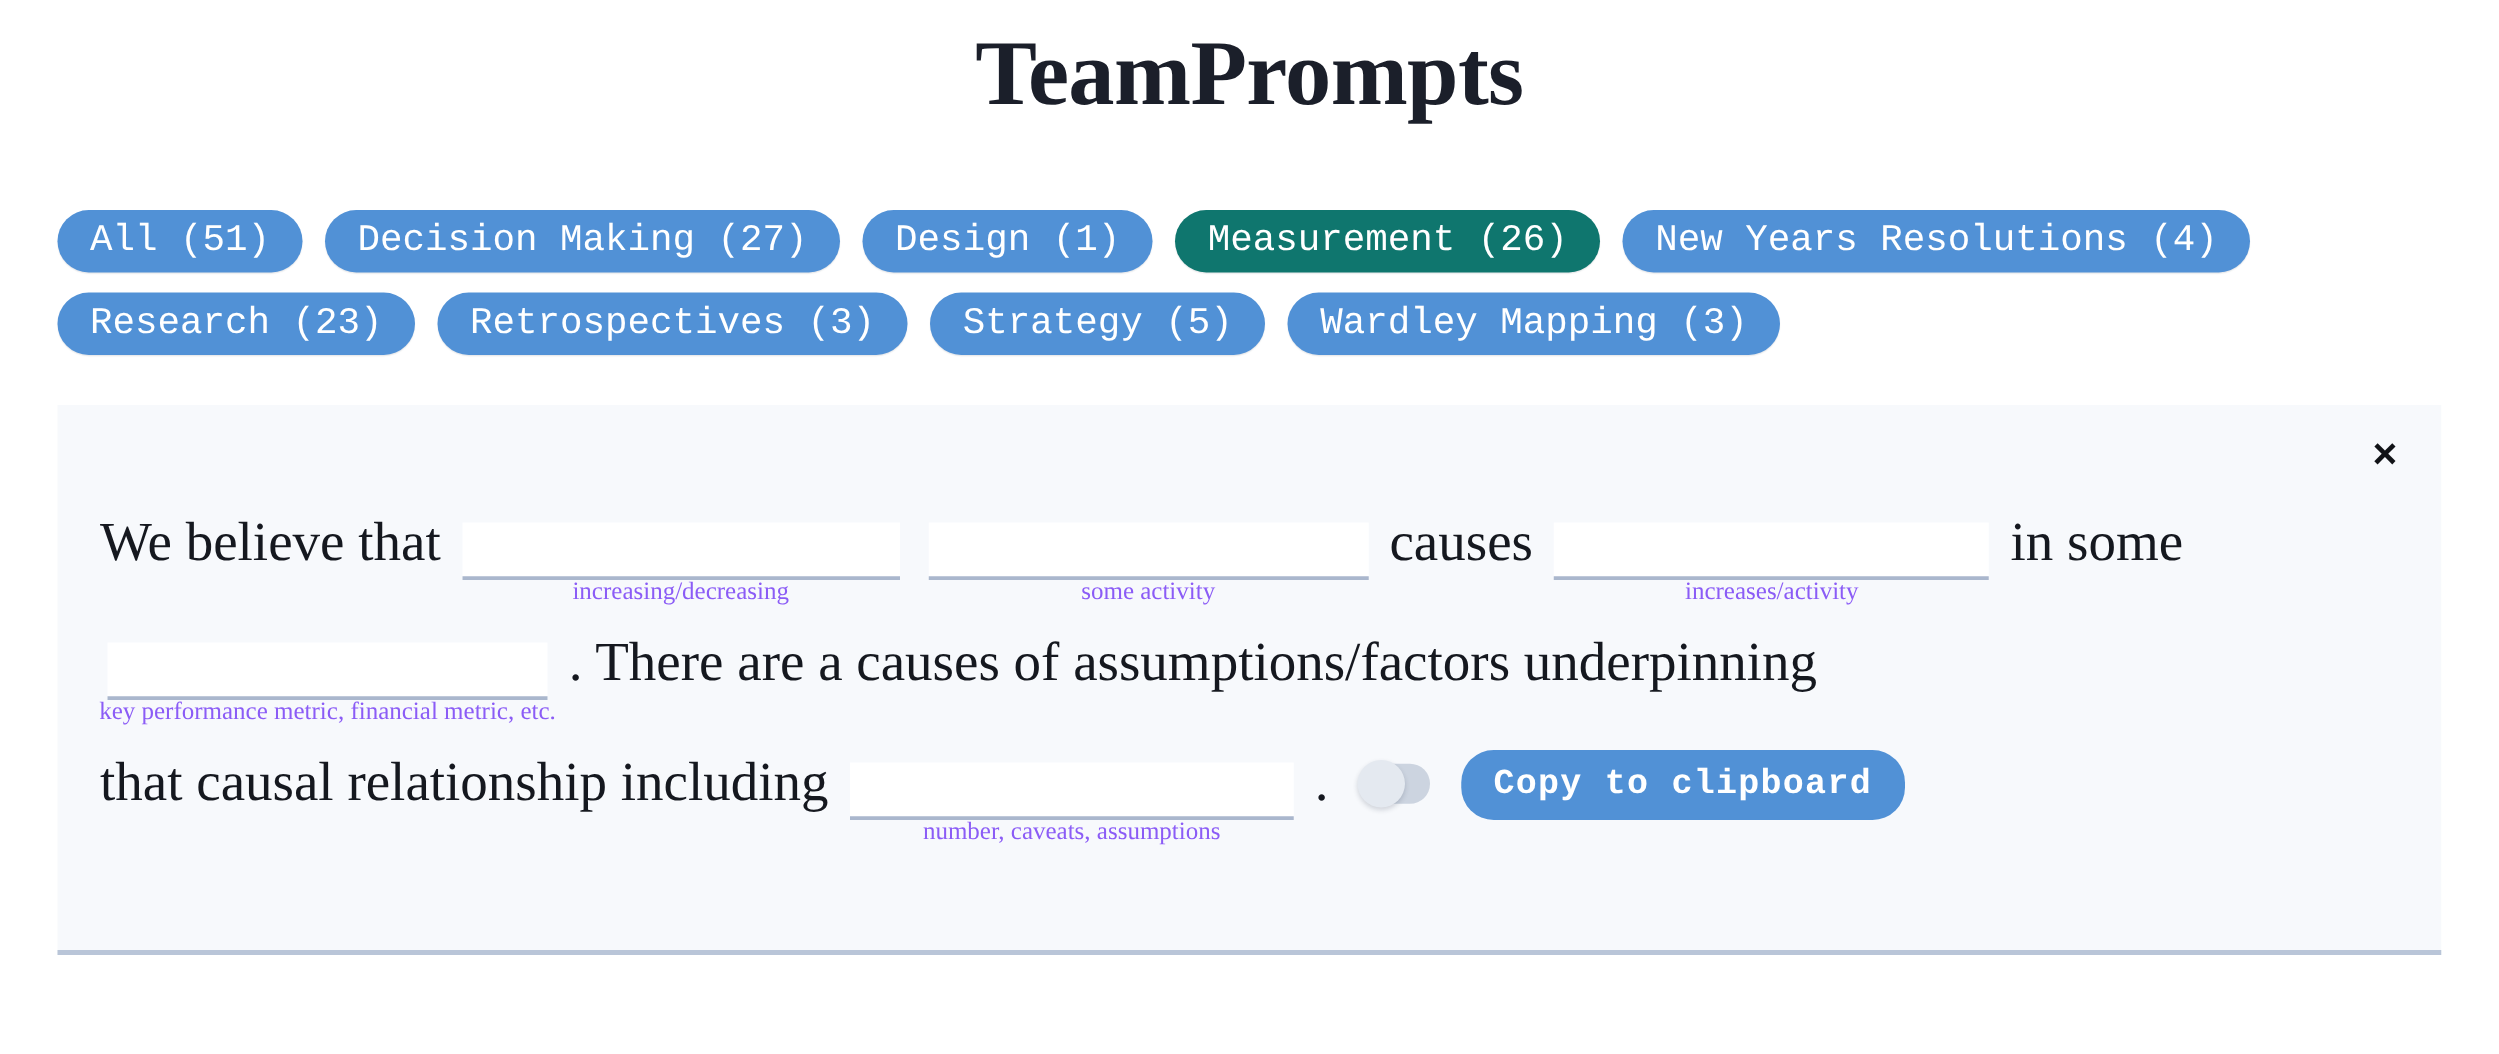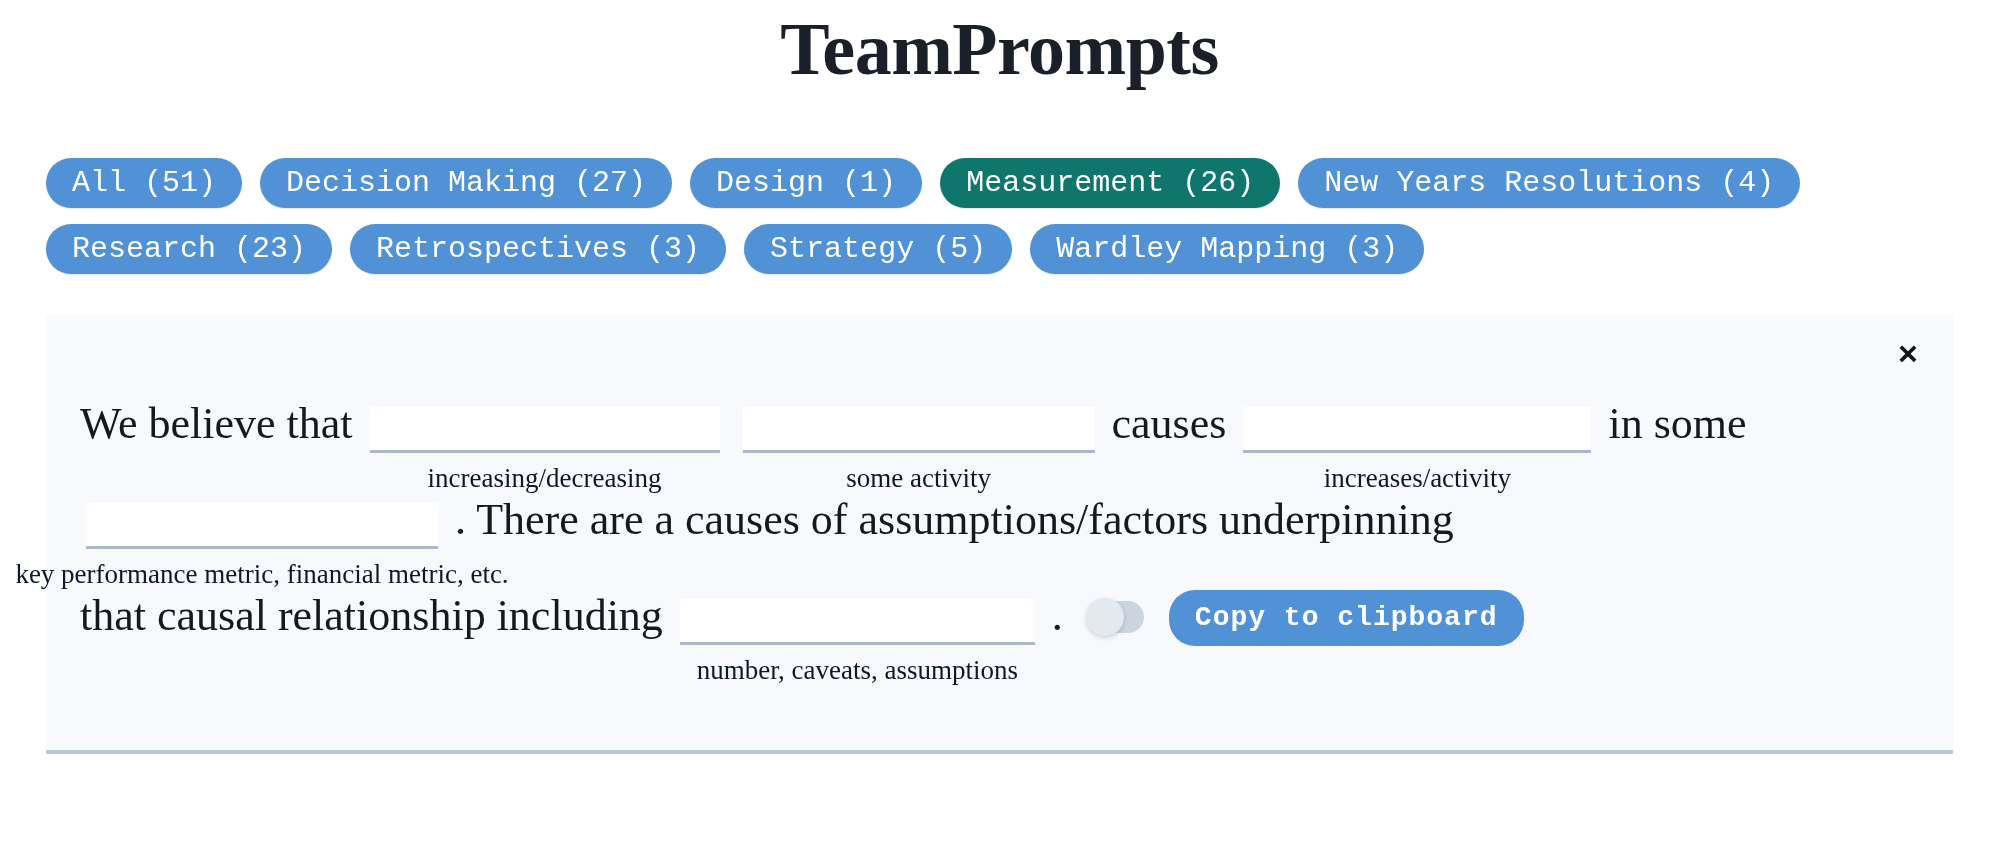--- a/index.html
+++ b/index.html
@@ -19,21 +19,21 @@
 
   
   .page-title {
     text-align: center;
     font-family: "Liberation Serif", "DejaVu Serif", serif;
     font-weight: bold;
     font-size: 74px;
     line-height: 1;
     color: #1b1f2a;
     margin: 0;
-    padding-top: 12px;
+    padding-top: 22px;
     letter-spacing: -0.5px;
   }
 
   
   .filters {
     margin-top: 72px;
     padding: 0 46px;
     display: flex;
     flex-wrap: wrap;
     gap: 16px 18px;
@@ -117,25 +117,25 @@
     font-size: 30px;
     color: #15181f;
     padding: 0 6px;
     outline: none;
   }
   .blank .caption {
     display: block;
     position: absolute;
     left: 50%;
     transform: translateX(-50%);
-    top: 56px;
+    top: 40px;
     white-space: nowrap;
-    font-size: 27px;
+    font-size: 20px;
     line-height: 30px;
-    color: #0f172a;
+    color: #8b5cf6;
   }
   .blank.w1 { width: 350px; }
   .blank.w2 { width: 352px; }
   .blank.w3 { width: 348px; }
   .blank.w4 { width: 352px; }
   .blank.w5 { width: 355px; }
 
   
   .toggle {
     display: inline-block;

